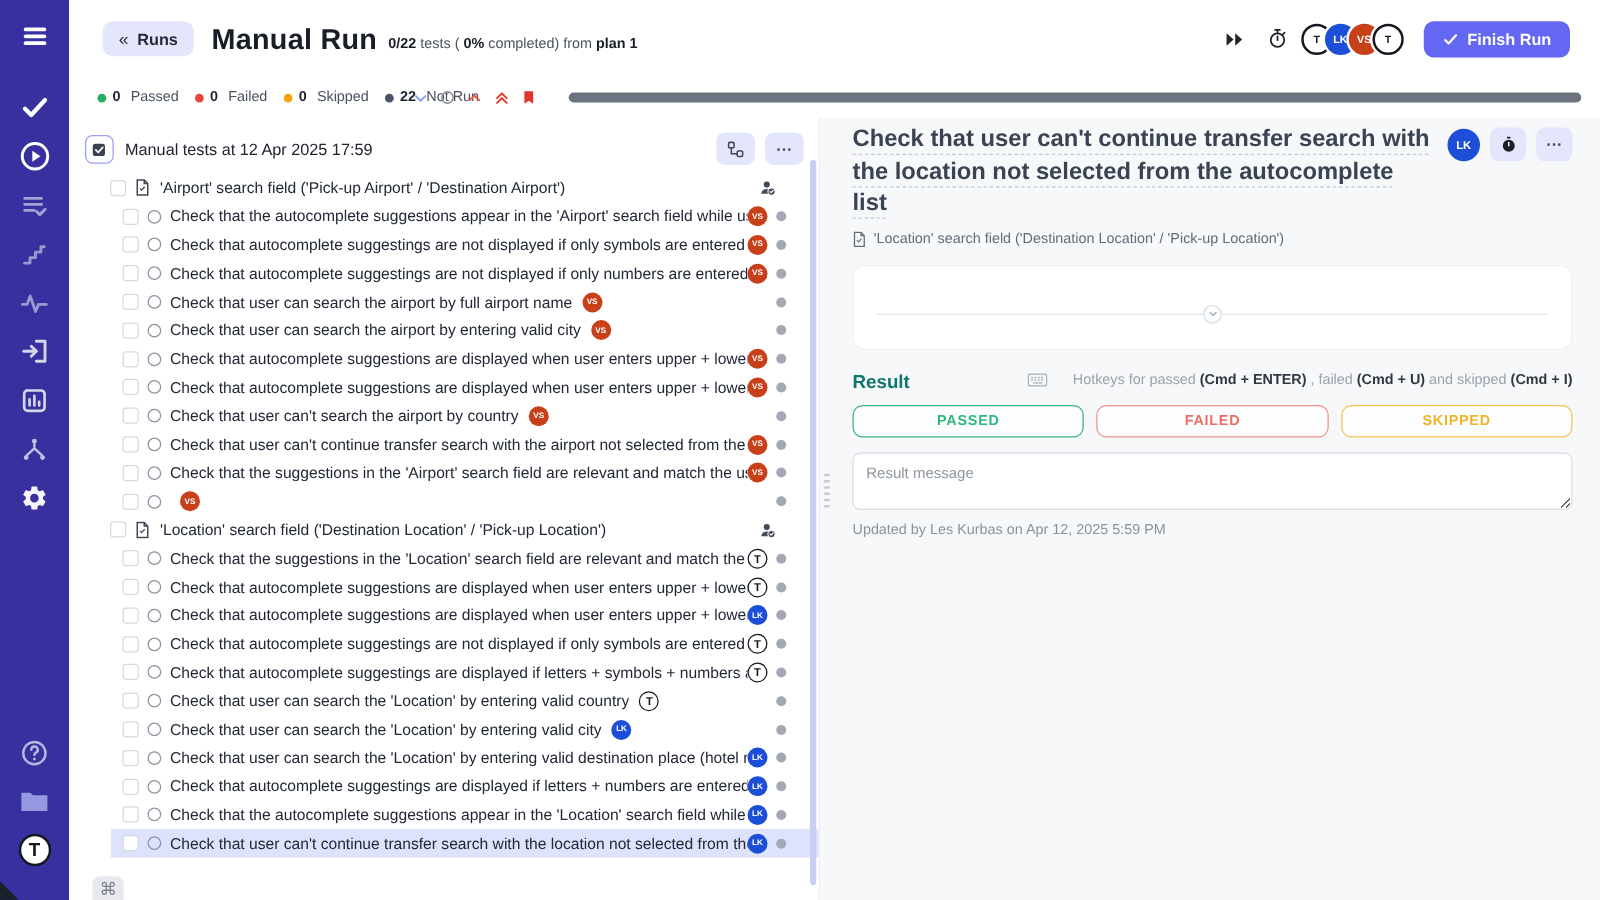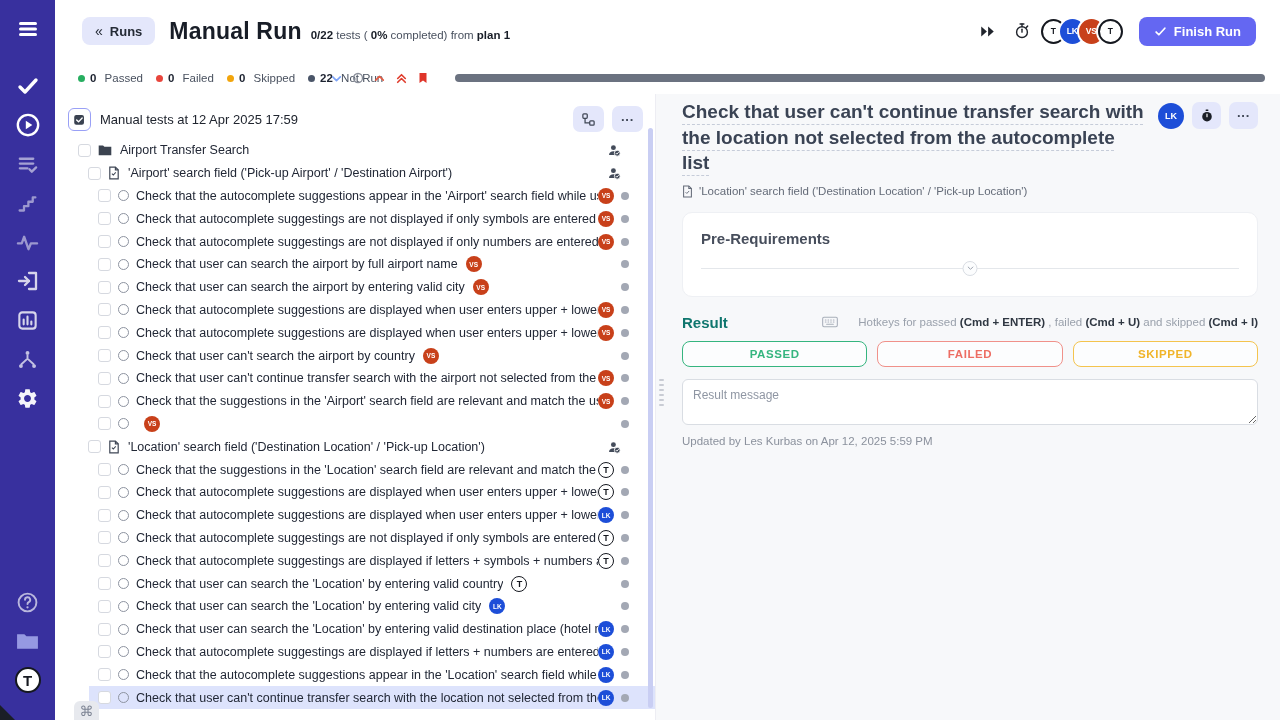--- a/index.html
+++ b/index.html
@@ -294,39 +294,20 @@
         <button class="mini-btn">
             <svg width="15" height="15" viewBox="0 0 24 24" fill="none" stroke="#3f4756" stroke-width="2">
               <rect x="3" y="3" width="7" height="7" rx="1.5"></rect>
               <rect x="14" y="14" width="7" height="7" rx="1.5"></rect>
               <path d="M6.5 10v7.5H14"></path>
             </svg>
           </button>
         <button class="mini-btn">···</button>
       </div>
       <div id="tree-rows">
-          <div class="trow folder">
-            <span class="cb"></span>
-            <span class="tico">
-              <svg width="14" height="12" viewBox="0 0 20 16" fill="#3b4350">
-                <path d="M1 1.5h6.2l2 2H19v12H1z"></path>
-              </svg>
-            </span>
-            <span class="tlabel">Airport Transfer Search</span>
-            <span class="cluster">
-              <span class="tico">
-                <svg width="14" height="14" viewBox="0 0 24 24">
-                  <circle cx="11" cy="8" r="4.2" fill="#434b5a"></circle>
-                  <path d="M3.5 20.5c0-4.2 3.6-6.3 7.5-6.3s7.5 2.1 7.5 6.3z" fill="#434b5a"></path>
-                  <circle cx="17.5" cy="17.5" r="5" fill="#434b5a" stroke="#fff" stroke-width="1.4"></circle>
-                  <path d="M15.4 17.6l1.5 1.5 2.8-3" stroke="#fff" stroke-width="1.6" fill="none" stroke-linecap="round" stroke-linejoin="round"></path>
-                </svg>
-              </span>
-            </span>
-          </div>
           <div class="trow suite">
             <span class="cb"></span>
             <span class="tico">
               <svg width="12" height="14" viewBox="0 0 16 20" fill="none" stroke="#3f4756" stroke-width="1.7">
                 <path d="M2 1.5h8l4 4V18.5H2z"></path>
                 <path d="M10 1.5v4h4"></path>
                 <path d="M5 11l2 2 3.5-3.8" stroke-width="1.5"></path>
               </svg>
             </span>
             <span class="tlabel">'Airport' search field ('Pick-up Airport' / 'Destination Airport')</span>
@@ -593,21 +574,20 @@
       <div class="d-crumb">
         <svg width="11" height="13" viewBox="0 0 16 20" fill="none" stroke="#646b78" stroke-width="1.6">
             <path d="M2 1.5h8l4 4V18.5H2z"></path>
             <path d="M10 1.5v4h4"></path>
             <path d="M5 11l2 2 3.5-3.8" stroke-width="1.4"></path>
           </svg>
         <span>'Location' search field ('Destination Location' / 'Pick-up Location')</span>
       </div>
 
       <div class="card">
-        <h3>Pre-Requirements</h3>
         <div class="hr">
             <span class="chip">
               <svg width="8" height="8" viewBox="0 0 24 24" fill="none" stroke="#9aa1ac" stroke-width="3" stroke-linecap="round" stroke-linejoin="round">
                 <path d="M5 9l7 7 7-7"></path>
               </svg>
             </span>
           </div>
       </div>
 
       <div class="result-row">

